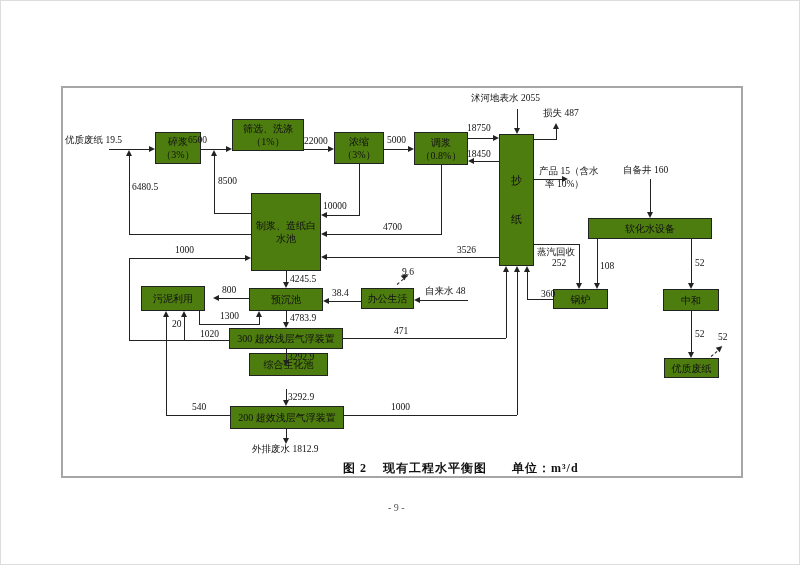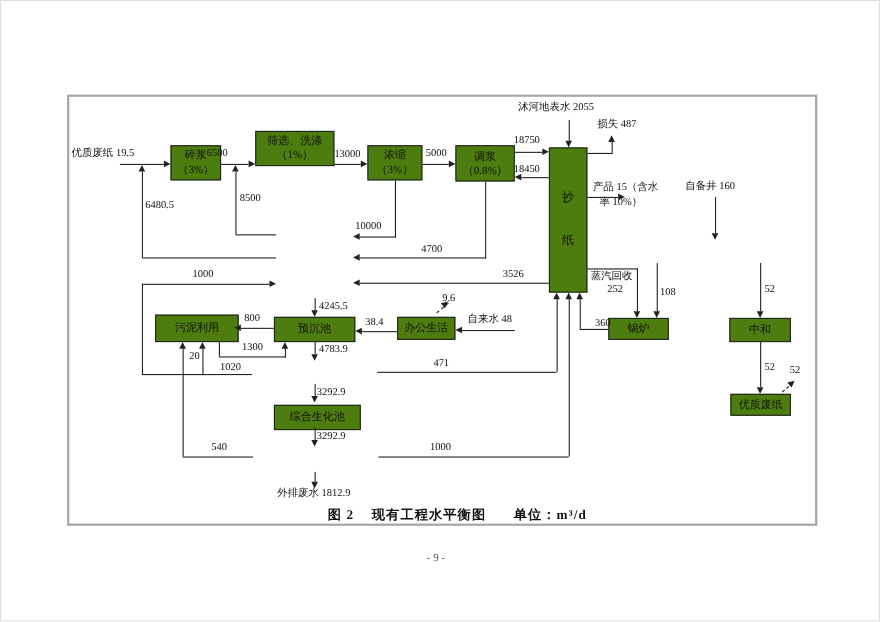--- a/index.html
+++ b/index.html
@@ -3,21 +3,21 @@
 <meta charset="utf-8">
 <style>
   html,body{margin:0;padding:0;background:#fff;}
   .page{position:relative;width:800px;height:565px;background:#fff;border:1px solid #ddd;box-sizing:border-box;
         font-family:"Liberation Serif","DejaVu Serif",serif;color:#111;overflow:hidden;}
   .frame{position:absolute;left:60px;top:85px;width:682px;height:392px;border:2px solid #a6a6a6;box-sizing:border-box;background:#fff;}
   .box{position:absolute;border:1px solid #222;box-sizing:border-box;background:#4d7c0f;
        display:flex;flex-direction:column;align-items:center;justify-content:center;
        font-size:10px;line-height:13px;text-align:center;white-space:nowrap;}
   .lbl{position:absolute;font-size:9.5px;line-height:10px;white-space:nowrap;}
-  .cap{position:absolute;font-size:12px;font-weight:bold;letter-spacing:1px;white-space:nowrap;}
+  .cap{position:absolute;font-size:12px;font-weight:bold;letter-spacing:1px;white-space:nowrap;margin-left:45px;}
   .pageno{position:absolute;font-size:10px;color:#555;}
   .hl{position:absolute;height:1px;background:#222;}
   .vl{position:absolute;width:1px;background:#222;}
   .dash{position:absolute;border-top:1px dashed #222;transform-origin:left center;}
   .ar{position:absolute;width:0;height:0;}
   .ar.r{border-top:3px solid transparent;border-bottom:3px solid transparent;border-left:6px solid #222;}
   .ar.l{border-top:3px solid transparent;border-bottom:3px solid transparent;border-right:6px solid #222;}
   .ar.u{border-left:3px solid transparent;border-right:3px solid transparent;border-bottom:6px solid #222;}
   .ar.d{border-left:3px solid transparent;border-right:3px solid transparent;border-top:6px solid #222;}
   .vert{gap:26px;font-size:11px;}
@@ -41,45 +41,58 @@
     <span>（3%）</span>
   </div>
   <div class="box" style="left:413px;top:131px;width:54px;height:33px">
     <span>调浆</span>
     <span>（0.8%）</span>
   </div>
   <div class="box vert" style="left:498px;top:133px;width:35px;height:132px">
     <span>抄</span>
     <span>纸</span>
   </div>
+  <div class="box" style="left:250px;top:192px;width:70px;height:78px">
+    <span>制浆、造纸白</span>
+    <span>水池</span>
+  </div>
   <div class="box" style="left:248px;top:287px;width:74px;height:23px">
     <span>预沉池</span>
   </div>
-  <div class="box" style="left:140px;top:285px;width:76px;height:25px">
+  <div class="box" style="left:140px;top:285px;width:64px;height:25px">
     <span>污泥利用</span>
   </div>
-  <div class="box" style="left:248px;top:367px;width:79px;height:23px">
+  <div class="box" style="left:228px;top:327px;width:114px;height:21px">
+    <span>300 超效浅层气浮装置</span>
+  </div>
+  <div class="box" style="left:248px;top:352px;width:79px;height:23px">
     <span>综合生化池</span>
+  </div>
+  <div class="box" style="left:229px;top:405px;width:114px;height:23px">
+    <span>200 超效浅层气浮装置</span>
   </div>
   <div class="box" style="left:360px;top:287px;width:53px;height:21px">
     <span>办公生活</span>
   </div>
+  <div class="box" style="left:587px;top:217px;width:124px;height:21px">
+    <span>软化水设备</span>
+  </div>
   <div class="box" style="left:552px;top:288px;width:55px;height:20px">
     <span>锅炉</span>
   </div>
   <div class="box" style="left:662px;top:288px;width:56px;height:22px">
     <span>中和</span>
   </div>
   <div class="box" style="left:663px;top:357px;width:55px;height:20px">
     <span>优质废纸</span>
   </div>
 
   <span class="lbl" style="left:64px;top:134px">优质废纸 19.5</span>
   <span class="lbl" style="left:187px;top:134px">6500</span>
-  <span class="lbl" style="left:303px;top:135px">13000</span>
+  <span class="lbl" style="left:303px;top:135px">22000</span>
   <span class="lbl" style="left:386px;top:134px">5000</span>
   <span class="lbl" style="left:466px;top:122px">18750</span>
   <span class="lbl" style="left:466px;top:148px">18450</span>
   <span class="lbl" style="left:470px;top:92px">沭河地表水 2055</span>
   <span class="lbl" style="left:542px;top:107px">损失 487</span>
   <span class="lbl" style="left:538px;top:165px">产品 15（含水</span>
   <span class="lbl" style="left:544px;top:178px">率 10%）</span>
   <span class="lbl" style="left:622px;top:164px">自备井 160</span>
   <span class="lbl" style="left:131px;top:181px">6480.5</span>
   <span class="lbl" style="left:217px;top:175px">8500</span>

